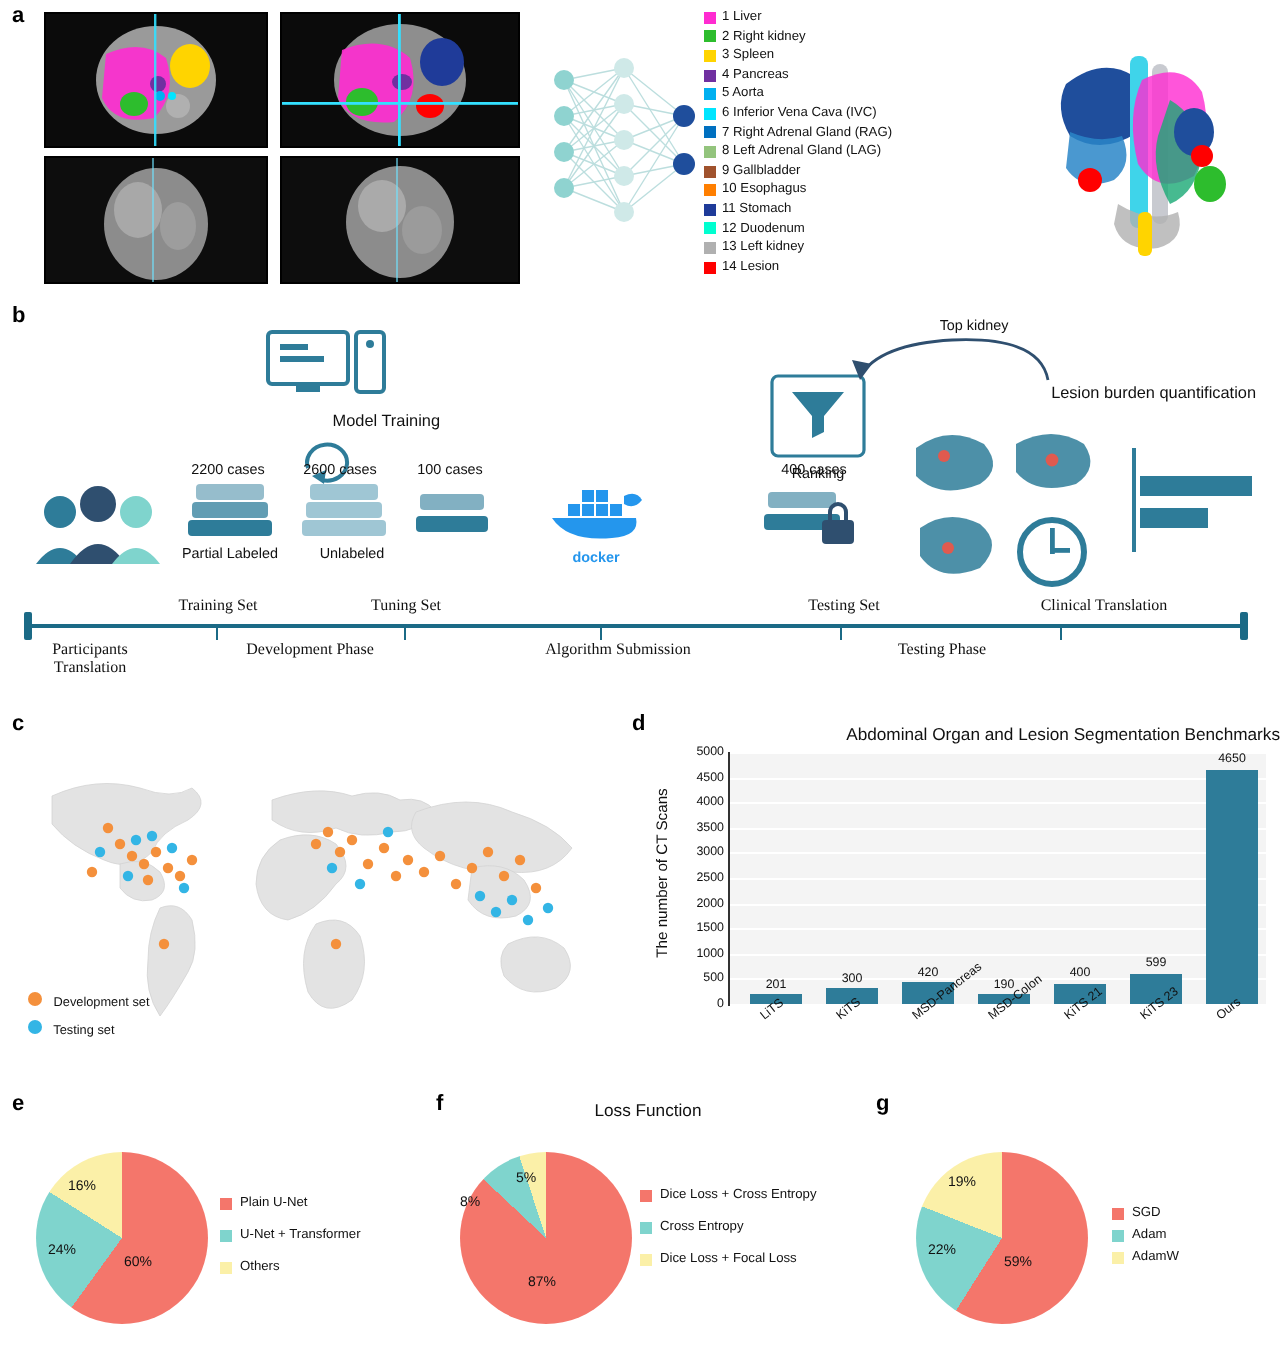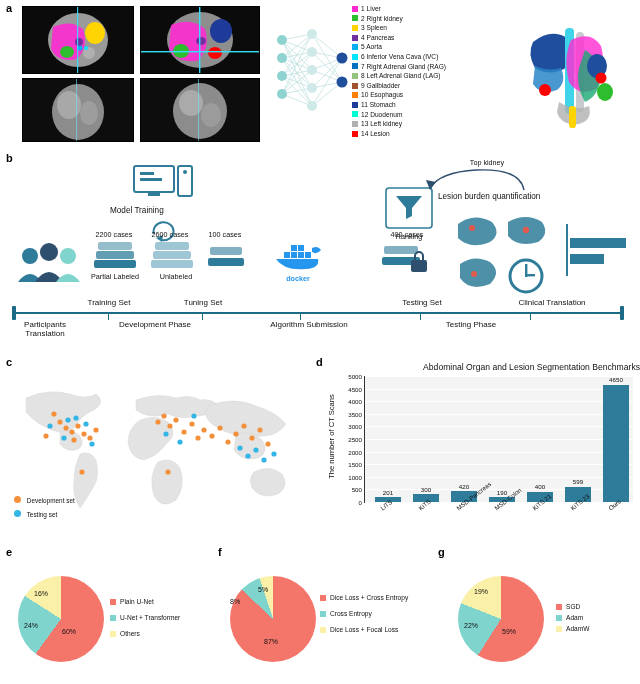--- a/index.html
+++ b/index.html
@@ -11,24 +11,24 @@
   .legend{position:absolute;left:352px;top:4px;font-size:6.6px;line-height:9.6px;}
   .legend-row{display:flex;align-items:center;height:9.6px;}
   .legend-sw{width:6px;height:6px;margin-right:3px;flex:none;border:0;}
   
   #nnet{position:absolute;left:272px;top:18px;width:82px;height:108px;}
   
   #render3d{position:absolute;left:505px;top:6px;width:130px;height:140px;}
   
   #panel-b{position:absolute;left:0;top:152px;width:640px;height:200px;}
   .b-text{position:absolute;font-size:7.2px;color:#111;text-align:center;}
-  .b-title{position:absolute;font-size:8.2px;color:#111;text-align:left;}
+  .b-title{position:absolute;font-size:8.2px;color:#111;text-align:right;}
   .axis-line{position:absolute;left:14px;top:160px;width:606px;height:2px;background:#1b6a86;}
   .axis-cap{position:absolute;top:154px;width:4px;height:14px;background:#1b6a86;border-radius:1px;}
-  .stage{position:absolute;font-size:8px;color:#111;text-align:center;}
+  .stage{position:absolute;font-size:8px;color:#111;text-align:center;font-family:Liberation Serif, serif;}
   .tick{position:absolute;width:1px;height:7px;background:#1b6a86;top:161px;}
   
   #panel-c{position:absolute;left:0;top:354px;width:318px;height:190px;}
   #mapwrap{position:absolute;left:8px;top:22px;width:302px;height:140px;}
   .map-legend{position:absolute;font-size:6.4px;}
   
   #panel-d{position:absolute;left:316px;top:354px;width:324px;height:190px;}
   #d-title{position:absolute;left:0;top:8px;width:324px;text-align:right;font-size:8.6px;}
   #d-ylabel{position:absolute;left:-50px;top:78px;width:130px;transform:rotate(-90deg);font-size:7.6px;text-align:center;}
   #d-plot{position:absolute;left:48px;top:22px;width:268px;height:126px;background:#f4f4f4;border-left:1px solid #333;border-bottom:1px solid #333;}
@@ -478,20 +478,21 @@
       </div>
     <div class="pl-row">
         <span class="pl-sw" style="background:#fbf0a8"></span>
         <span>Others</span>
       </div>
   </div>
 </div>
 
 <div class="pie-panel" id="panel-f" style="left:214px;width:220px;">
   <div class="panel-letter" style="left:4px;top:0px;">f</div>
+  <div class="pie-title">Loss Function</div>
   <div class="pie" style="left:16px;top:30px;width:86px;height:86px;background:conic-gradient(from 0deg,#f4766b 0 313.2deg,#7fd4cd 313.2deg 342deg,#fbf0a8 342deg 360deg);"></div>
   <div class="pie-lbl" style="left:50px;top:92px;">87%</div>
   <div class="pie-lbl" style="left:16px;top:52px;">8%</div>
   <div class="pie-lbl" style="left:44px;top:40px;">5%</div>
   <div class="pie-legend" style="left:106px;top:46px;width:116px;">
     <div class="pl-row">
         <span class="pl-sw" style="background:#f4766b"></span>
         <span>Dice Loss + Cross Entropy</span>
       </div>
     <div class="pl-row">

